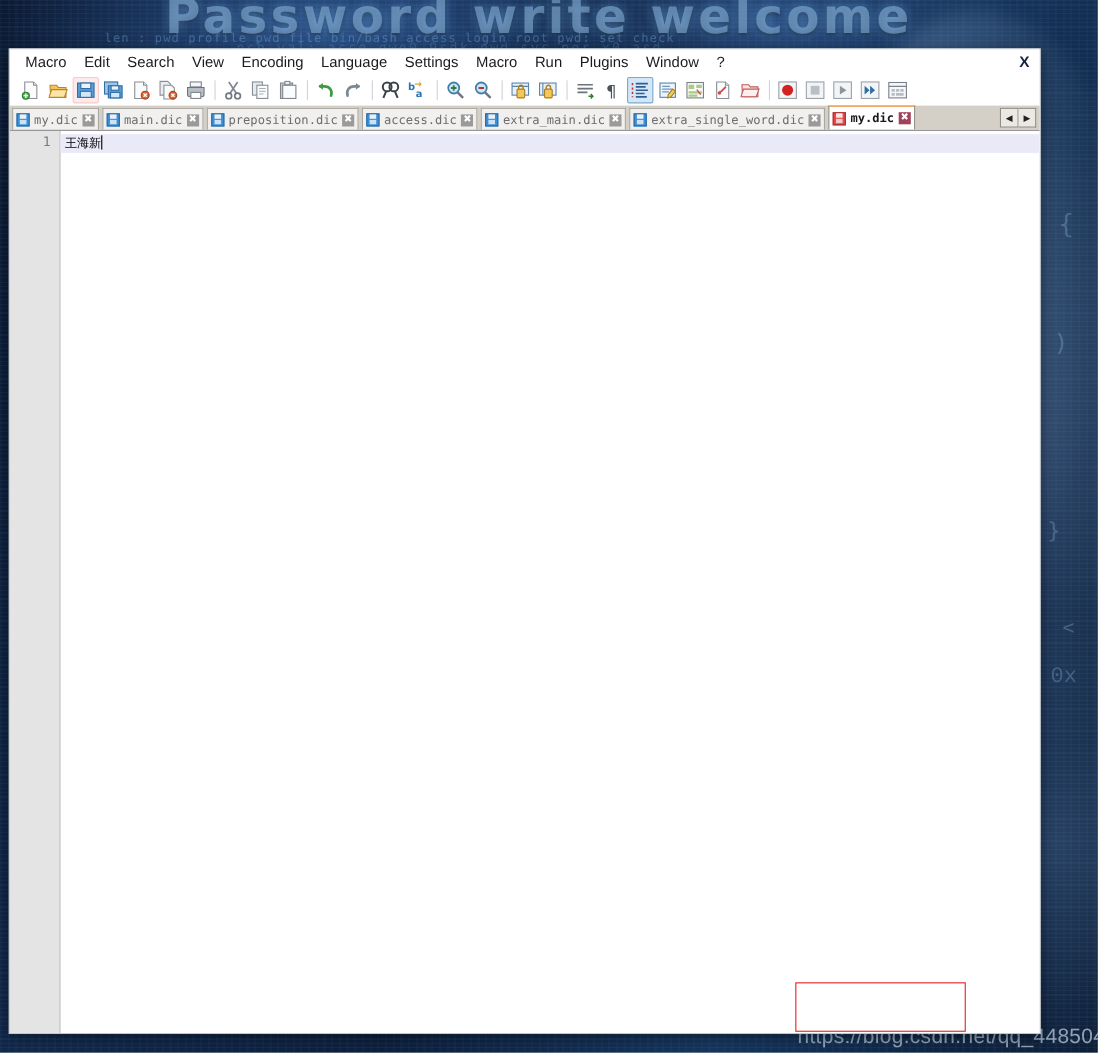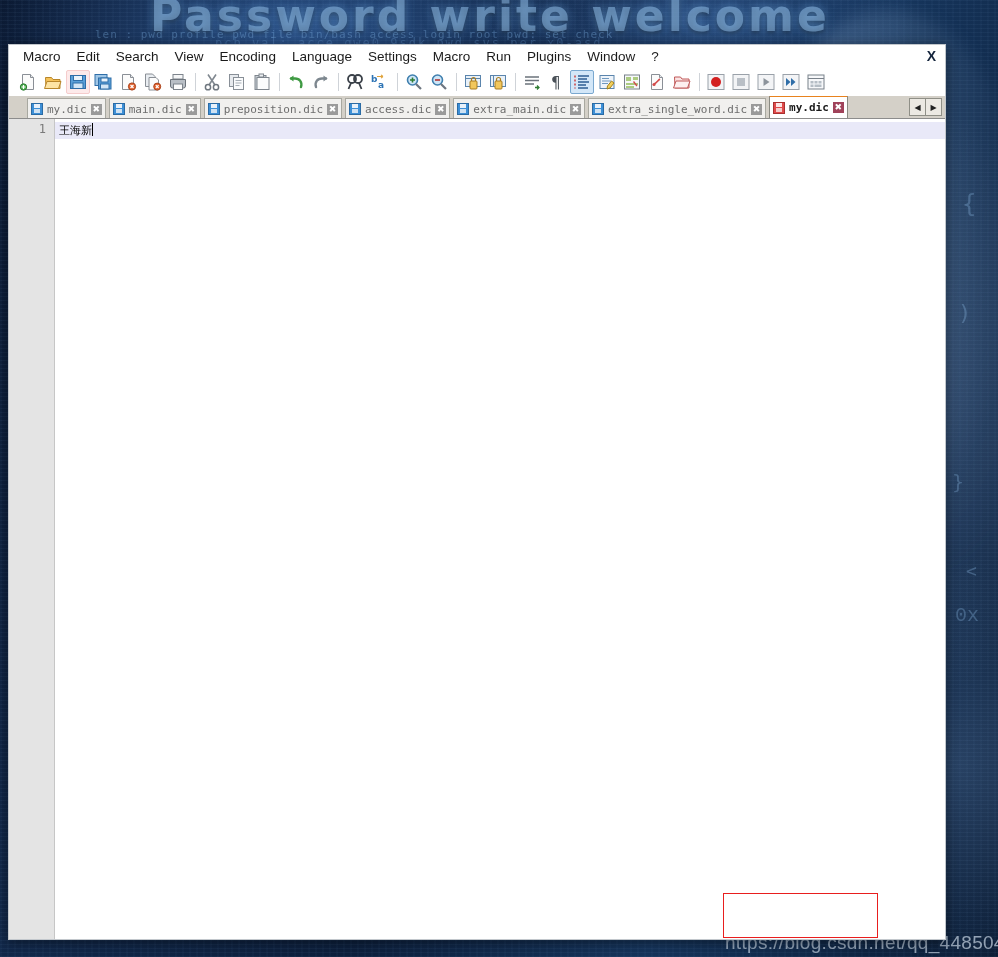--- a/index.html
+++ b/index.html
@@ -158,21 +158,21 @@
     width: 1px; height: 18px; background: #cfd3d8; margin: 0 4px;
   }
   .tb-btn svg { display: block; }
 
   
   .tabbar {
     height: 22px; flex: 0 0 22px;
     background: #d4d0c8;
     display: flex; align-items: flex-end;
     position: relative;
-    padding-left: 18px;
+    padding-left: 2px;
     overflow: hidden;
   }
   .tab {
     height: 20px;
     display: flex; align-items: center;
     background: #f1f0ee;
     border: 1px solid #a8a8a0;
     border-bottom: none;
     margin-right: 3px;
     padding: 0 3px 0 3px;

